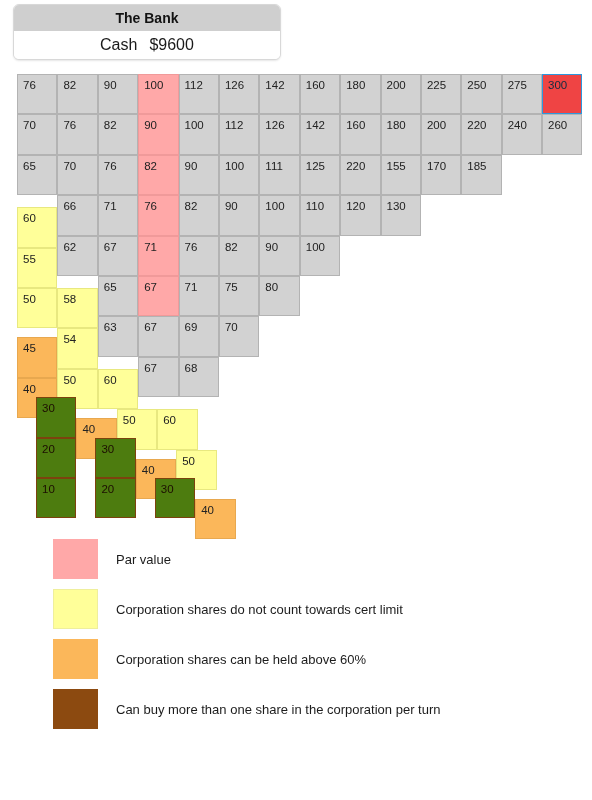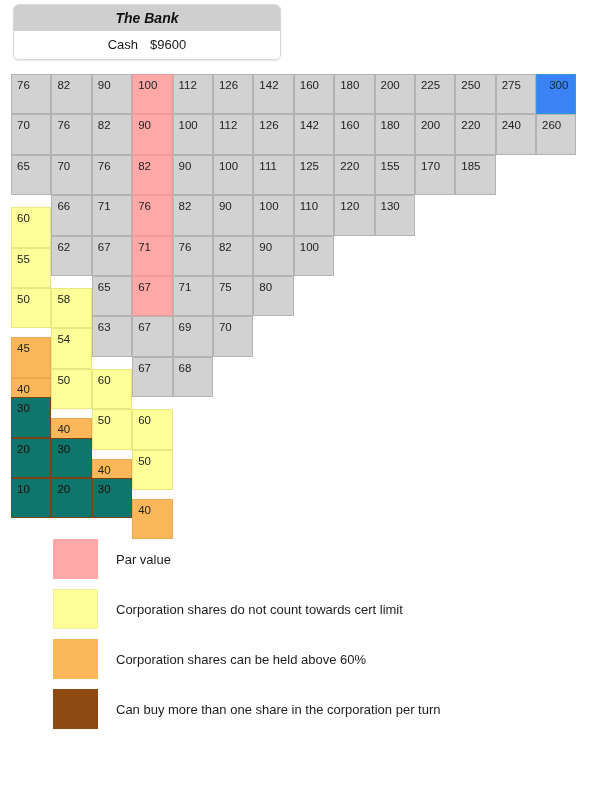--- a/index.html
+++ b/index.html
@@ -25,40 +25,39 @@
     width: 266px;
     border-radius: 6px;
     overflow: hidden;
     border: 1px solid #d8d8d8;
     box-shadow: 0 1px 2px rgba(0,0,0,0.10);
     background: #ffffff;
   }
   .bank-title {
     background: #cfcfcf;
     text-align: center;
-    font-style: italic;
     font-weight: bold;
     font-size: 14px;
     line-height: 26px;
     height: 26px;
     color: #121212;
   }
   .bank-body {
     background: #ffffff;
     text-align: center;
     height: 28px;
     line-height: 28px;
-    font-size: 13px;
+    font-size: 16px;
   }
   .bank-body .cash-label { margin-right: 12px; }
 
   
   .market {
     position: absolute;
-    left: 11px;
+    left: 17px;
     top: 74px;
     width: 566px;
   }
   .market-row {
     display: flex;
     height: 40.4px;
   }
   .cell {
     width: 40.4px;
     height: 40.4px;
@@ -72,22 +71,22 @@
     background: #d2d2d2;
     line-height: 12px;
   }
   .cell.gray   { background: #d2d2d2; outline-color: #b3b3b3; }
   .cell.pink   { background: #ffa8a8; outline-color: #f09a9a; }
   .cell.yellow { background: #ffff99; outline-color: #e8e880; margin-top: 12px; }
   .cell.orange { background: #fcb košic; }
   .cell.orange { background: #fbb košice; margin-top: 21px; }
   .cell.orange { background: #fbb košic; }
   .cell.orange { background: #fbb75a; outline-color: #e8a84f; }
-  .cell.brown  { background: #0f766e; outline-color: #7d420e; color: #1d0e02; }
-  .cell.blue   { background: #3b82f6; outline-color: #2d98dd; color: #0e2c40; text-align: center; }
+  .cell.brown  { background: #4d7c0f; outline-color: #7d420e; color: #1d0e02; margin-left: 19px; }
+  .cell.blue   { background: #ef4444; outline-color: #2d98dd; color: #0e2c40; }
 
   
   .legend {
     position: absolute;
     left: 5px;
     top: 534px;
     width: 560px;
     padding-left: 48px;
   }
   .legend-row {

